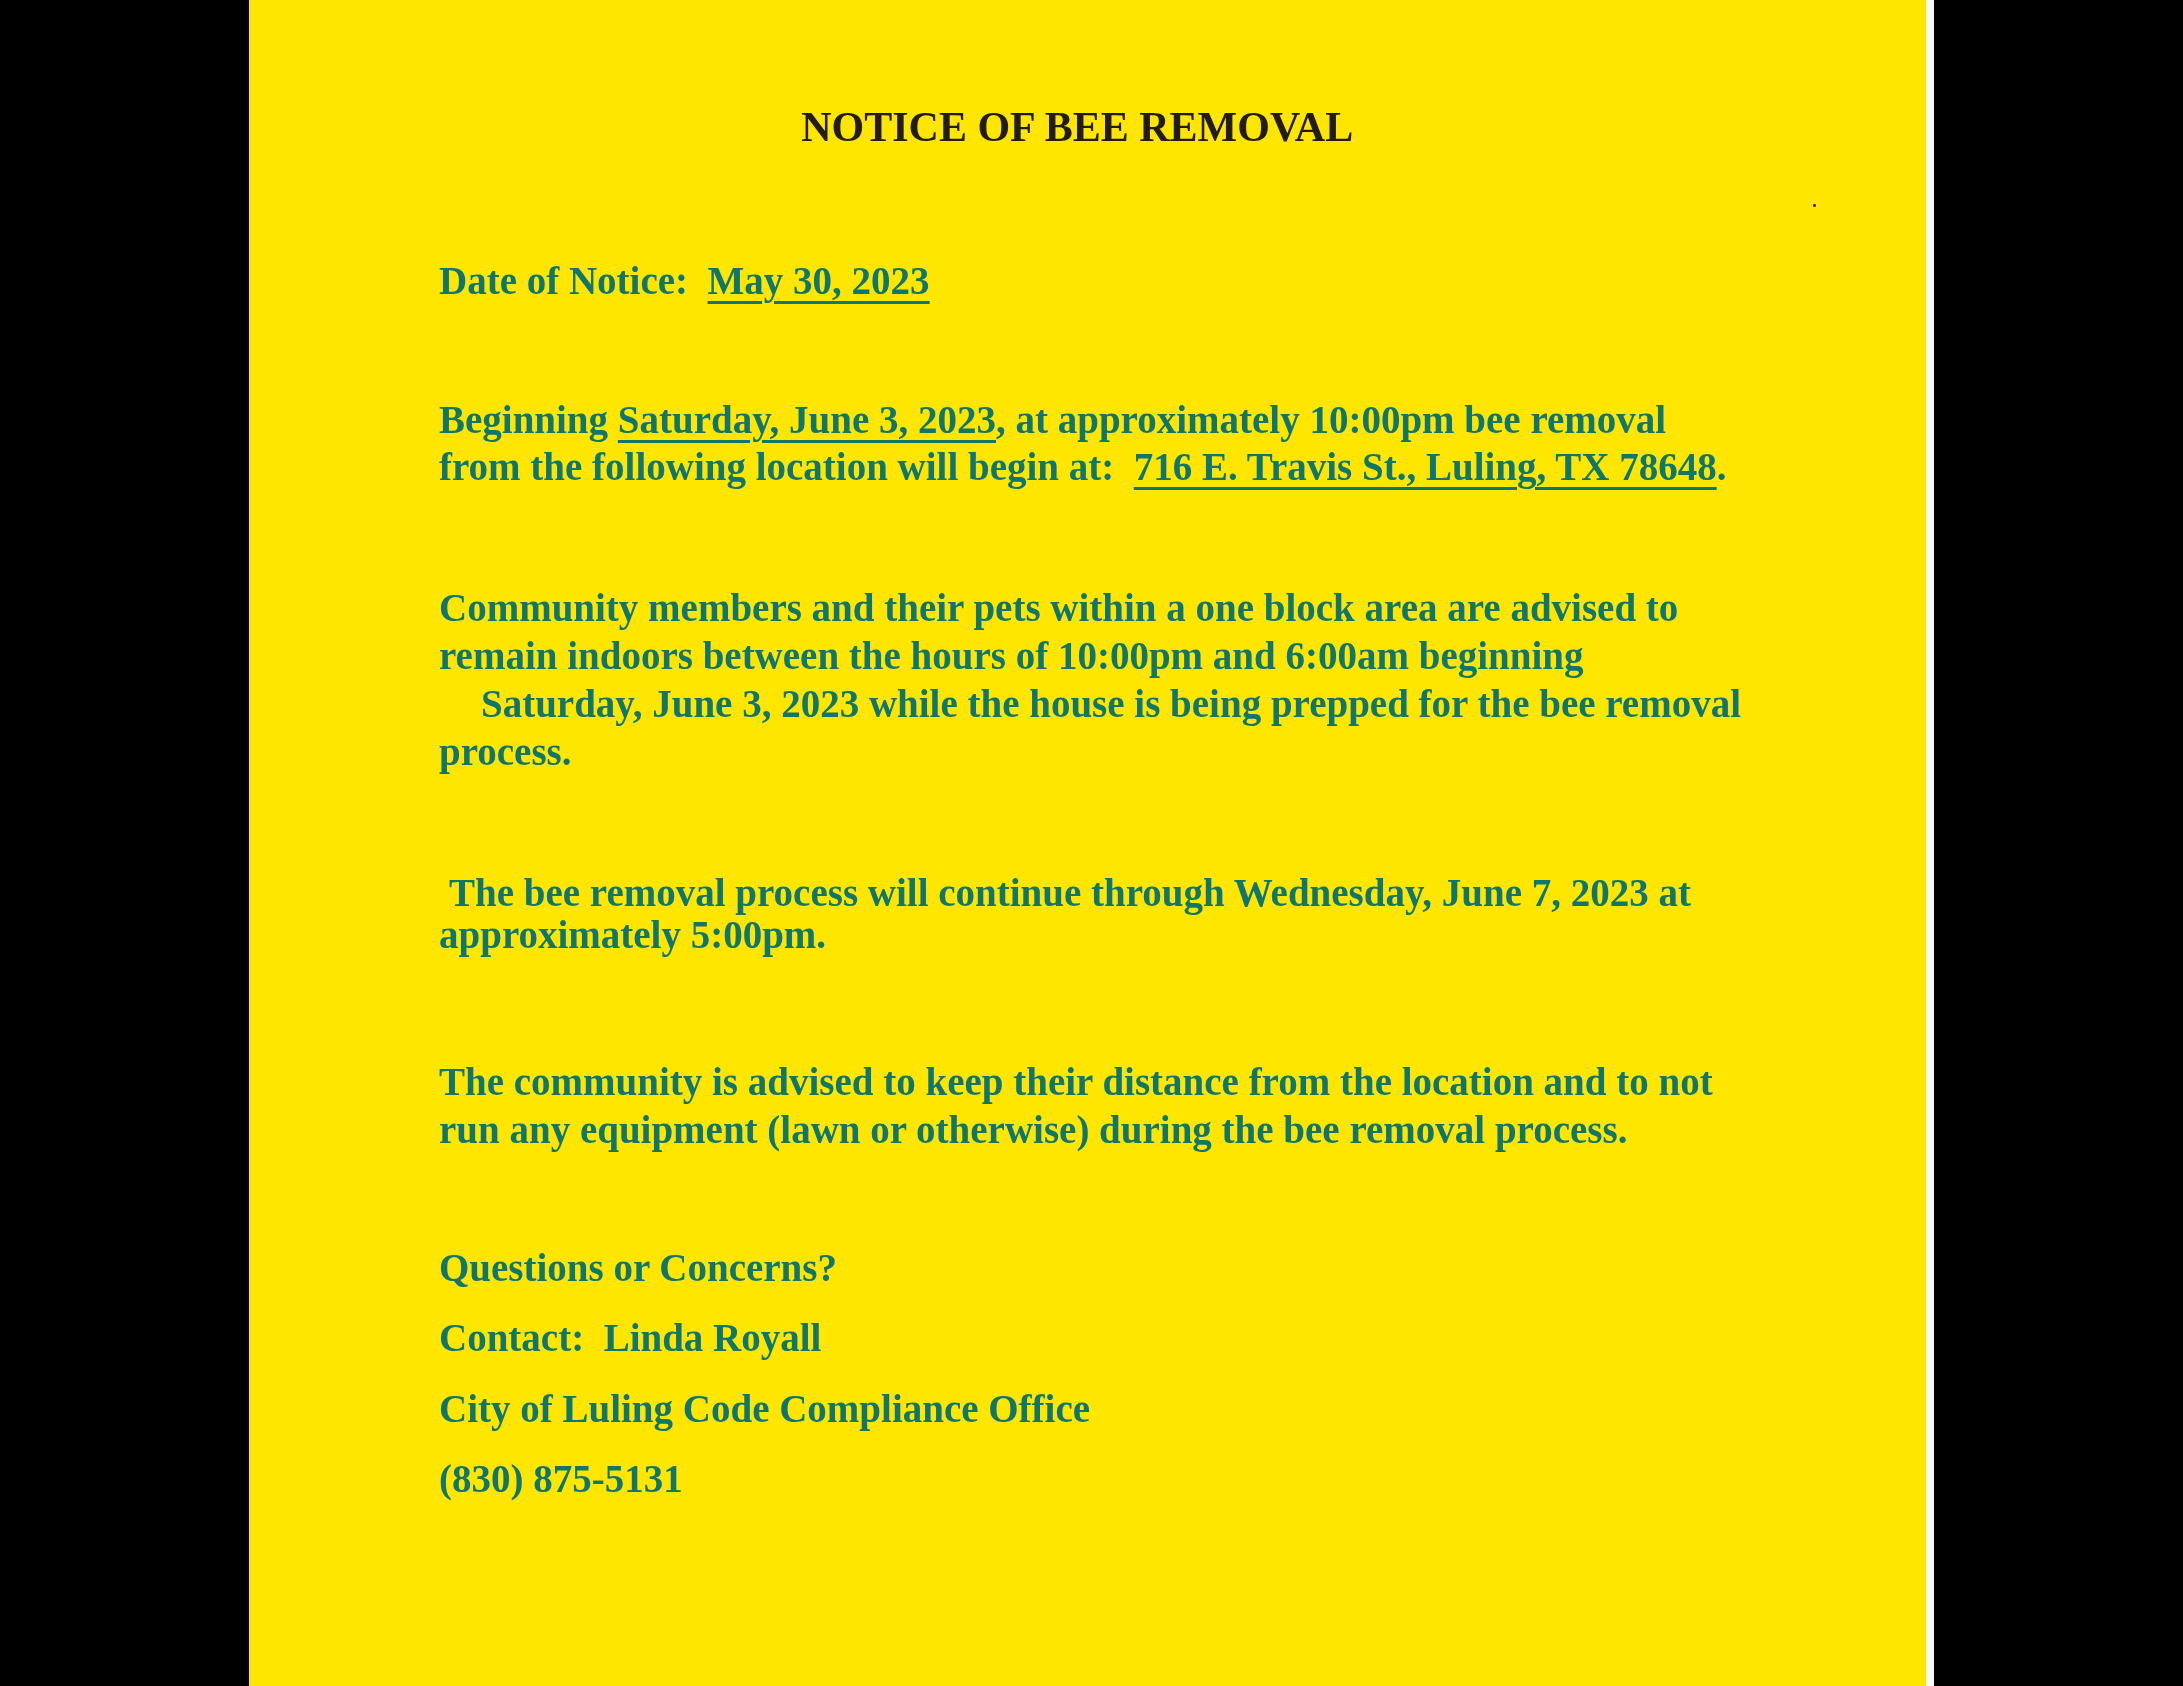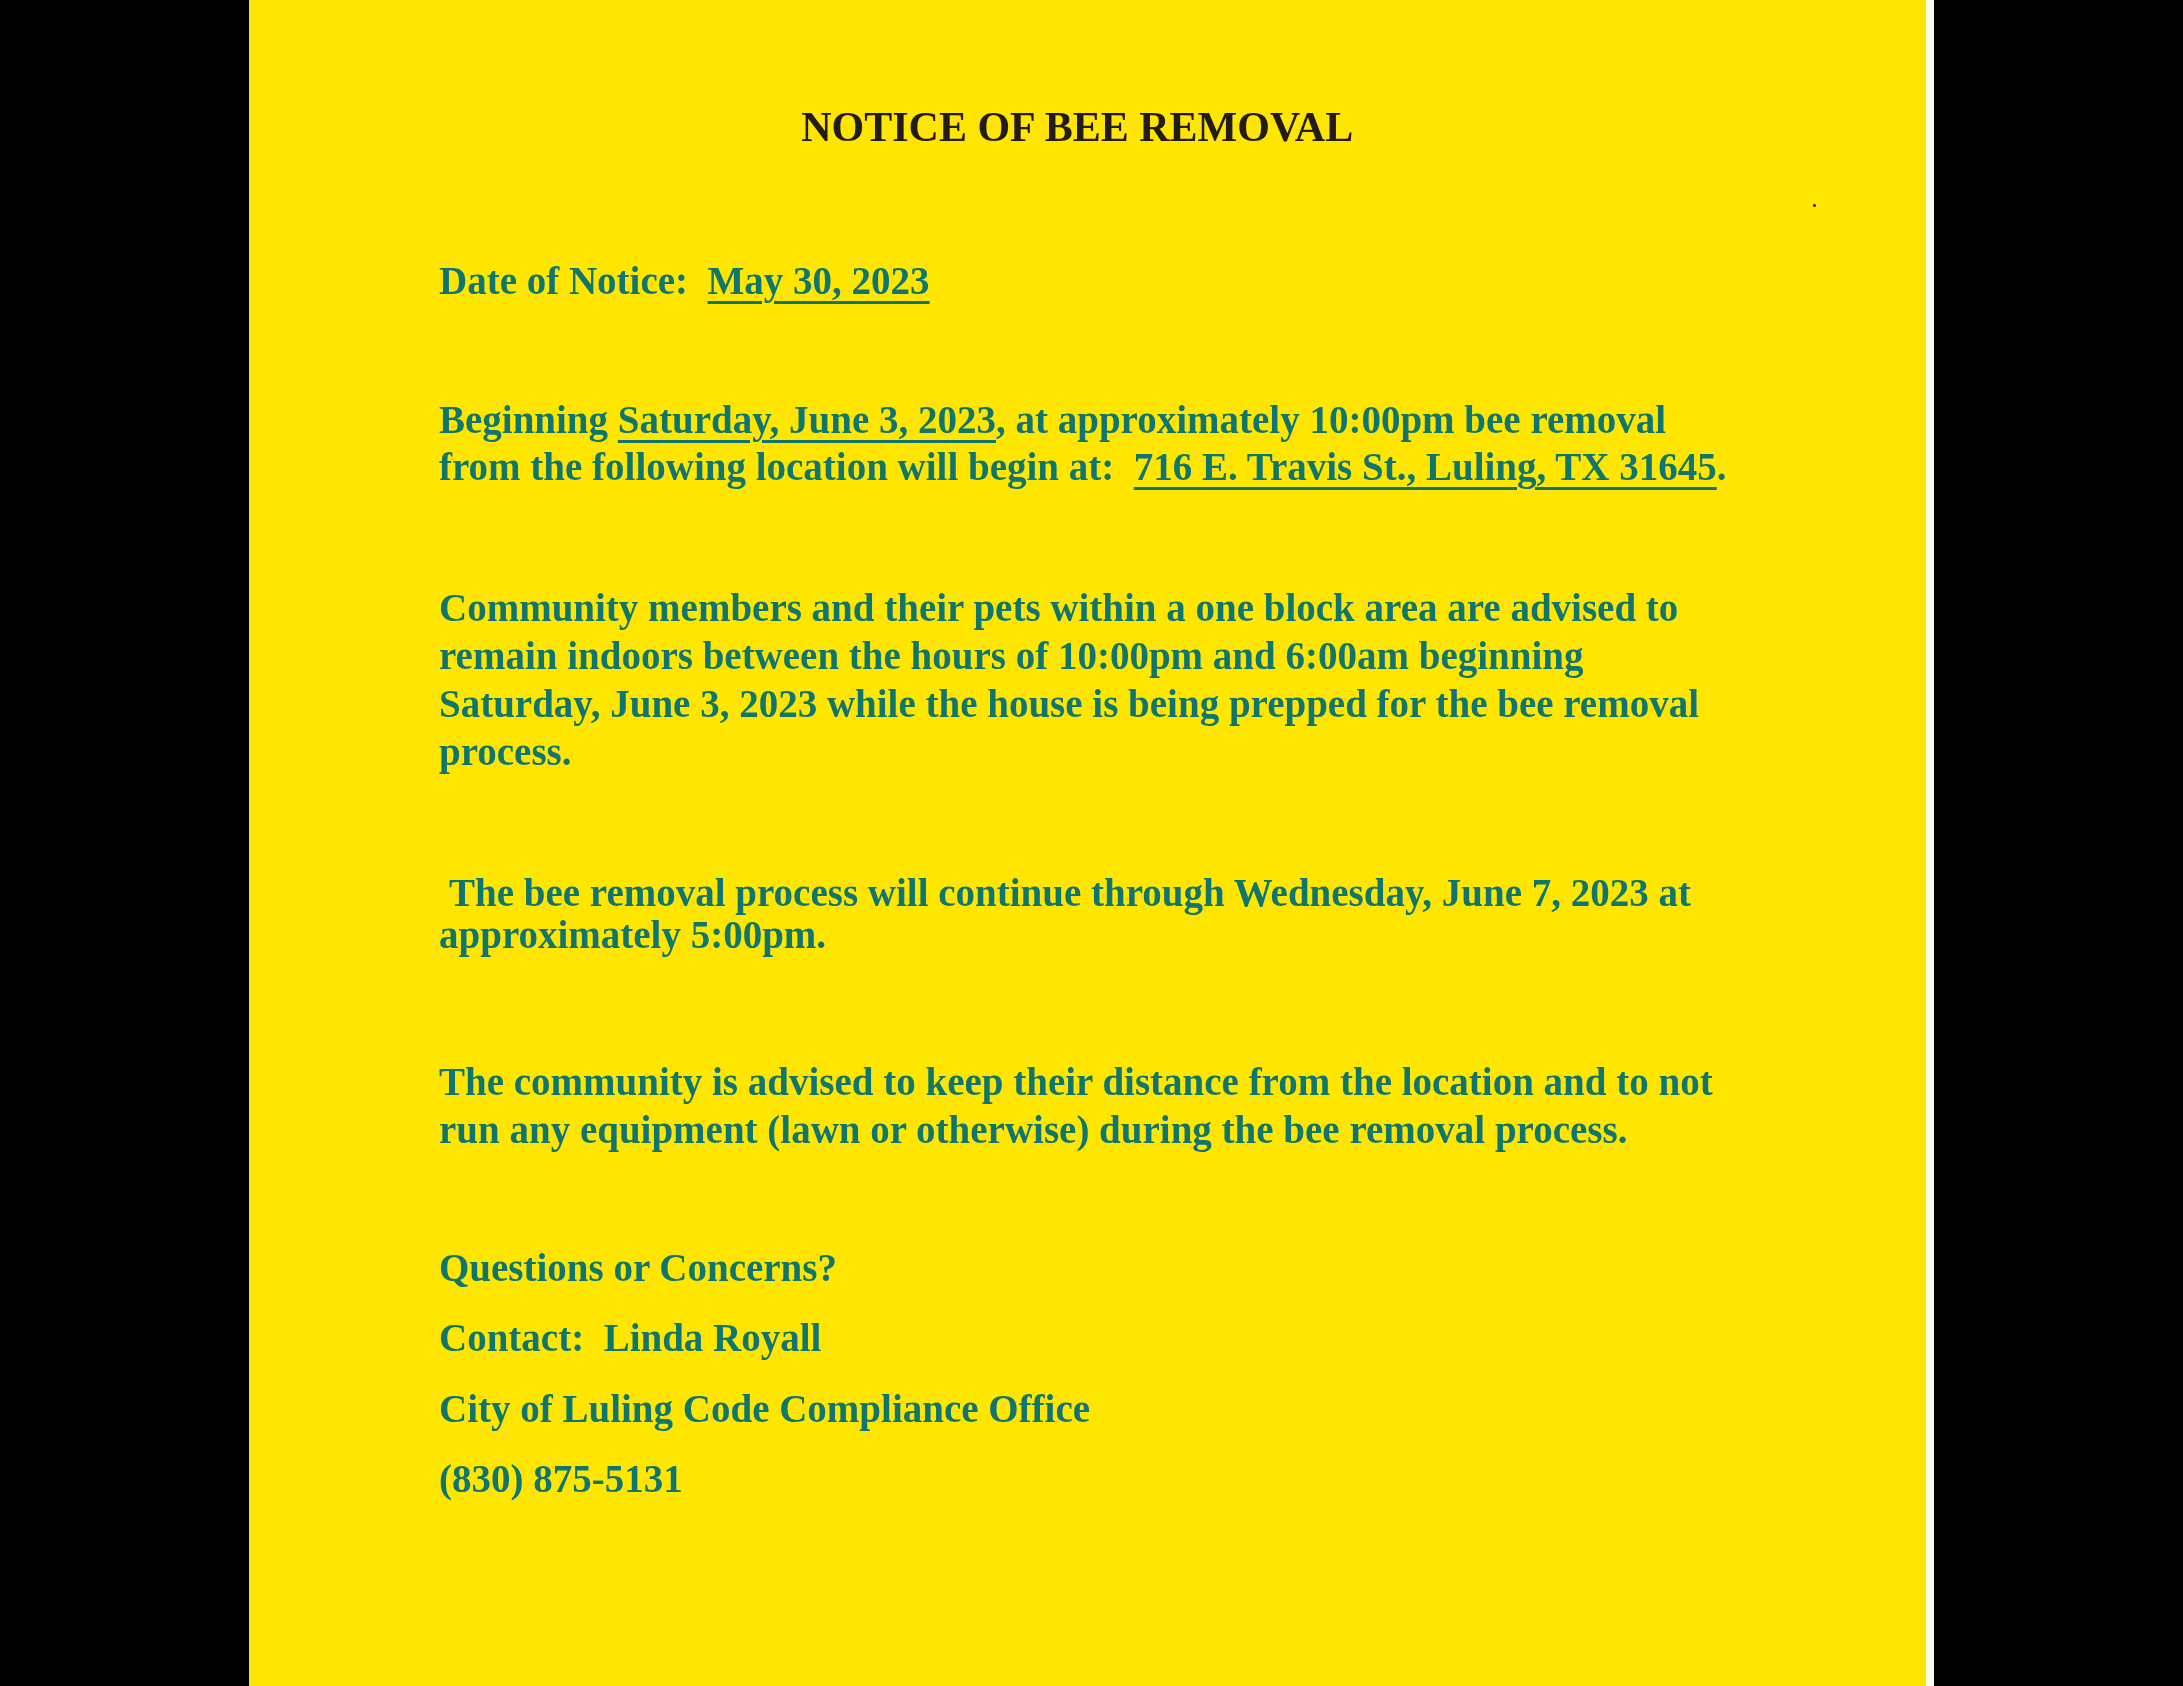--- a/index.html
+++ b/index.html
@@ -85,26 +85,26 @@
   <div class="title">NOTICE OF BEE REMOVAL</div>
 
   <div class="doc-text para" style="top:257px;">
     <span>Date of Notice:</span>&nbsp;&nbsp;<span class="u">May 30, 2023</span>
   </div>
 
   <div class="doc-text para" style="top:396px;">
     <span>Beginning </span><span class="u">Saturday, June 3, 2023</span><span>, at approximately 10:00pm bee removal</span>
   </div>
   <div class="doc-text para" style="top:443px;">
-    <span>from the following location will begin at:</span>&nbsp;&nbsp;<span class="u">716 E. Travis St., Luling, TX 31645</span><span>.</span>
+    <span>from the following location will begin at:</span>&nbsp;&nbsp;<span class="u">716 E. Travis St., Luling, TX 78648</span><span>.</span>
   </div>
 
   <div class="doc-text para" style="top:584px;">Community members and their pets within a one block area are advised to</div>
   <div class="doc-text para" style="top:632px;">remain indoors between the hours of 10:00pm and 6:00am beginning</div>
-  <div class="doc-text para" style="top:680px;">Saturday, June 3, 2023 while the house is being prepped for the bee removal</div>
+  <div class="doc-text para" style="top:680px;margin-left:42px;">Saturday, June 3, 2023 while the house is being prepped for the bee removal</div>
   <div class="doc-text para" style="top:728px;">process.</div>
 
   <div class="doc-text para" style="top:869px;margin-left:10px;">The bee removal process will continue through Wednesday, June 7, 2023 at</div>
   <div class="doc-text para" style="top:911px;">approximately 5:00pm.</div>
 
   <div class="doc-text para" style="top:1058px;">The community is advised to keep their distance from the location and to not</div>
   <div class="doc-text para" style="top:1106px;">run any equipment (lawn or otherwise) during the bee removal process.</div>
 
   <div class="doc-text para" style="top:1244px;">Questions or Concerns?</div>
   <div class="doc-text para" style="top:1314px;">

